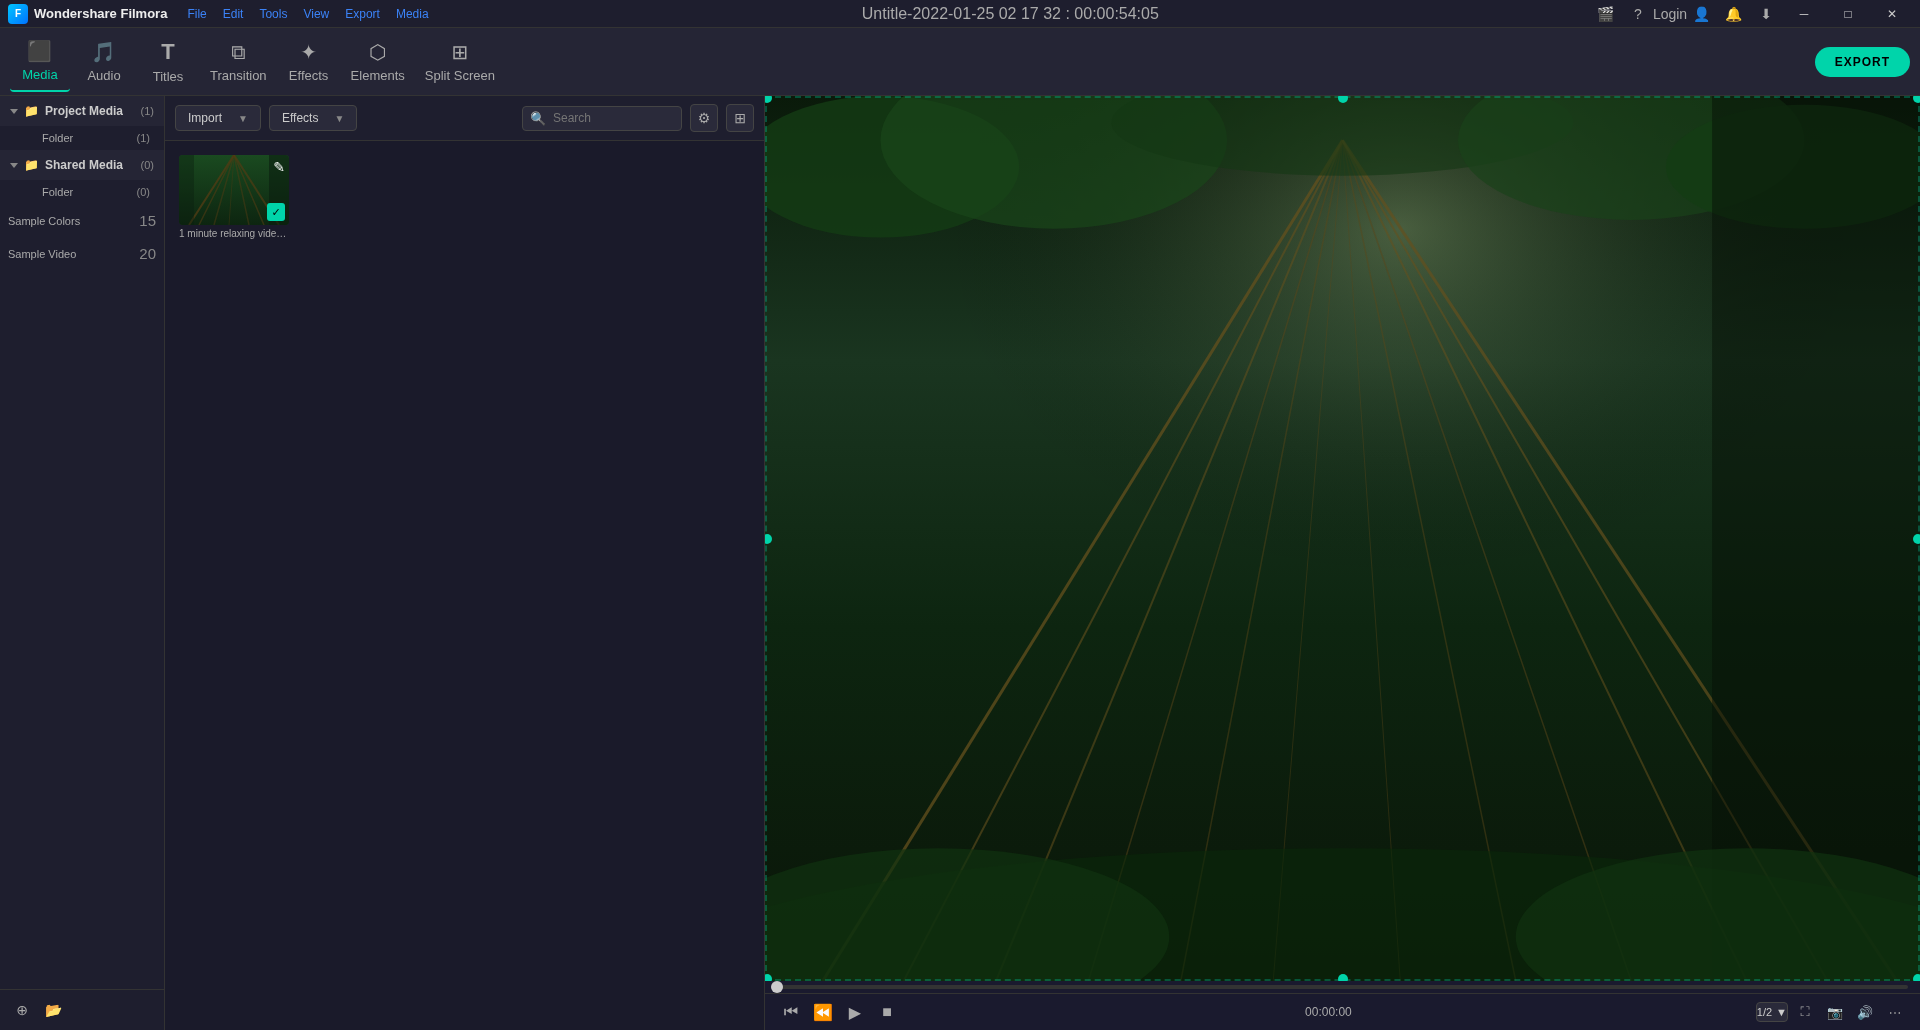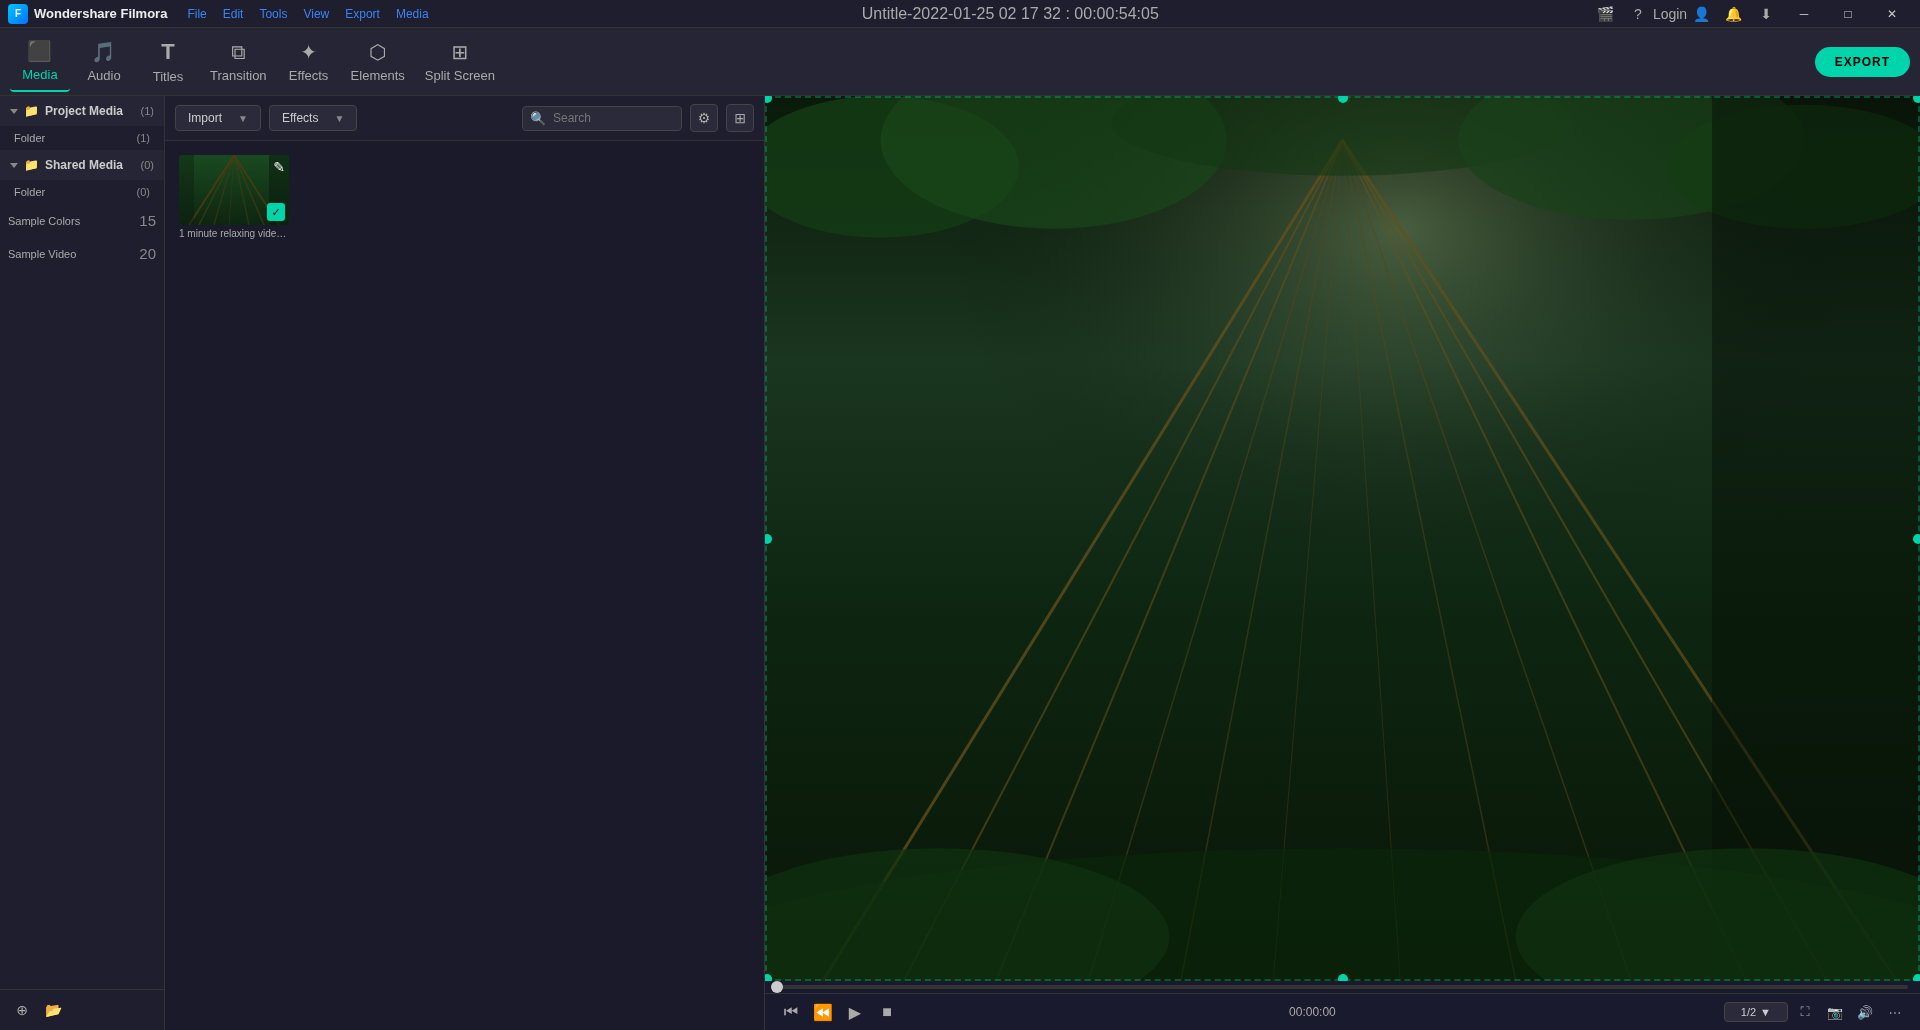--- a/index.html
+++ b/index.html
@@ -40,21 +40,21 @@
     
     #main { display: flex; height: calc(1030px - 28px - 68px); }
 
     
     #left-panel { width: 165px; background: #1e1e2e; border-right: 1px solid #333; display: flex; flex-direction: column; overflow: hidden; }
     .panel-section { padding: 0; }
     .panel-header { display: flex; align-items: center; justify-content: space-between; padding: 8px 10px; cursor: pointer; background: #252535; }
     .panel-header .ph-left { display: flex; align-items: center; gap: 6px; }
     .panel-header .ph-title { font-size: 12px; color: #ccc; font-weight: 600; }
     .panel-header .ph-count { font-size: 11px; color: #888; }
-    .panel-sub-item { display: flex; align-items: center; justify-content: space-between; padding: 6px 14px 6px 14px; cursor: pointer; }
+    .panel-sub-item { display: flex; align-items: center; justify-content: space-between; padding: 6px 14px 6px 42px; cursor: pointer; }
     .panel-sub-item .si-label { font-size: 11px; color: #aaa; }
     .panel-sub-item .si-count { font-size: 11px; color: #888; }
     .panel-flat-item { display: flex; align-items: center; justify-content: space-between; padding: 8px 8px; cursor: pointer; }
     .panel-flat-item .fi-label { font-size: 11px; color: #aaa; }
     .panel-flat-item .fi-count { font-size: 15px; color: #888; }
     .panel-bottom-icons { display: flex; gap: 8px; padding: 8px 10px; border-top: 1px solid #333; margin-top: auto; }
     .panel-bottom-icons .pbi { width: 24px; height: 24px; display: flex; align-items: center; justify-content: center; cursor: pointer; color: #aaa; font-size: 14px; }
 
     
     #center-panel { width: 600px; background: #1a1a2a; border-right: 1px solid #333; display: flex; flex-direction: column; }
@@ -95,21 +95,21 @@
     .preview-corner.br { bottom: 0; right: 0; transform: translate(50%, 50%); }
     .preview-corner.ml { top: 50%; left: 0; transform: translate(-50%, -50%); }
     .preview-corner.mr { top: 50%; right: 0; transform: translate(50%, -50%); }
     .preview-corner.mt { top: 0; left: 50%; transform: translate(-50%, -50%); }
     .preview-corner.mb { bottom: 0; left: 50%; transform: translate(-50%, 50%); }
 
     #preview-controls { background: #1a1a2e; padding: 4px 12px; display: flex; align-items: center; gap: 4px; border-top: 1px solid #333; }
     .pc-btn { width: 28px; height: 28px; display: flex; align-items: center; justify-content: center; cursor: pointer; color: #aaa; font-size: 16px; border-radius: 4px; }
     .pc-spacer { flex: 1; }
     .pc-time { font-size: 12px; color: #aaa; }
-    .pc-quality { background: #2a2a3a; border: 1px solid #444; color: #ccc; padding: 3px 16px; border-radius: 4px; font-size: 11px; display: flex; align-items: center; gap: 4px; cursor: pointer; }
+    .pc-quality { background: #2a2a3a; border: 1px solid #444; color: #ccc; padding: 3px 0; border-radius: 4px; font-size: 11px; display: flex; align-items: center; gap: 4px; cursor: pointer; }
     .pc-misc-btn { width: 26px; height: 26px; display: flex; align-items: center; justify-content: center; cursor: pointer; color: #aaa; font-size: 13px; }
     #progress-bar-area { padding: 4px 12px; background: #1a1a2e; }
     .pb-track { height: 4px; background: #333; border-radius: 2px; position: relative; cursor: pointer; }
     .pb-fill { height: 100%; background: #00d4aa; border-radius: 2px; width: 0%; }
     .pb-thumb { position: absolute; top: 50%; left: 0%; transform: translate(-50%, -50%); width: 12px; height: 12px; background: #ccc; border-radius: 50%; }
 
     
     ::-webkit-scrollbar { width: 6px; height: 6px; }
     ::-webkit-scrollbar-track { background: #1a1a2a; }
     ::-webkit-scrollbar-thumb { background: #444; border-radius: 3px; }

